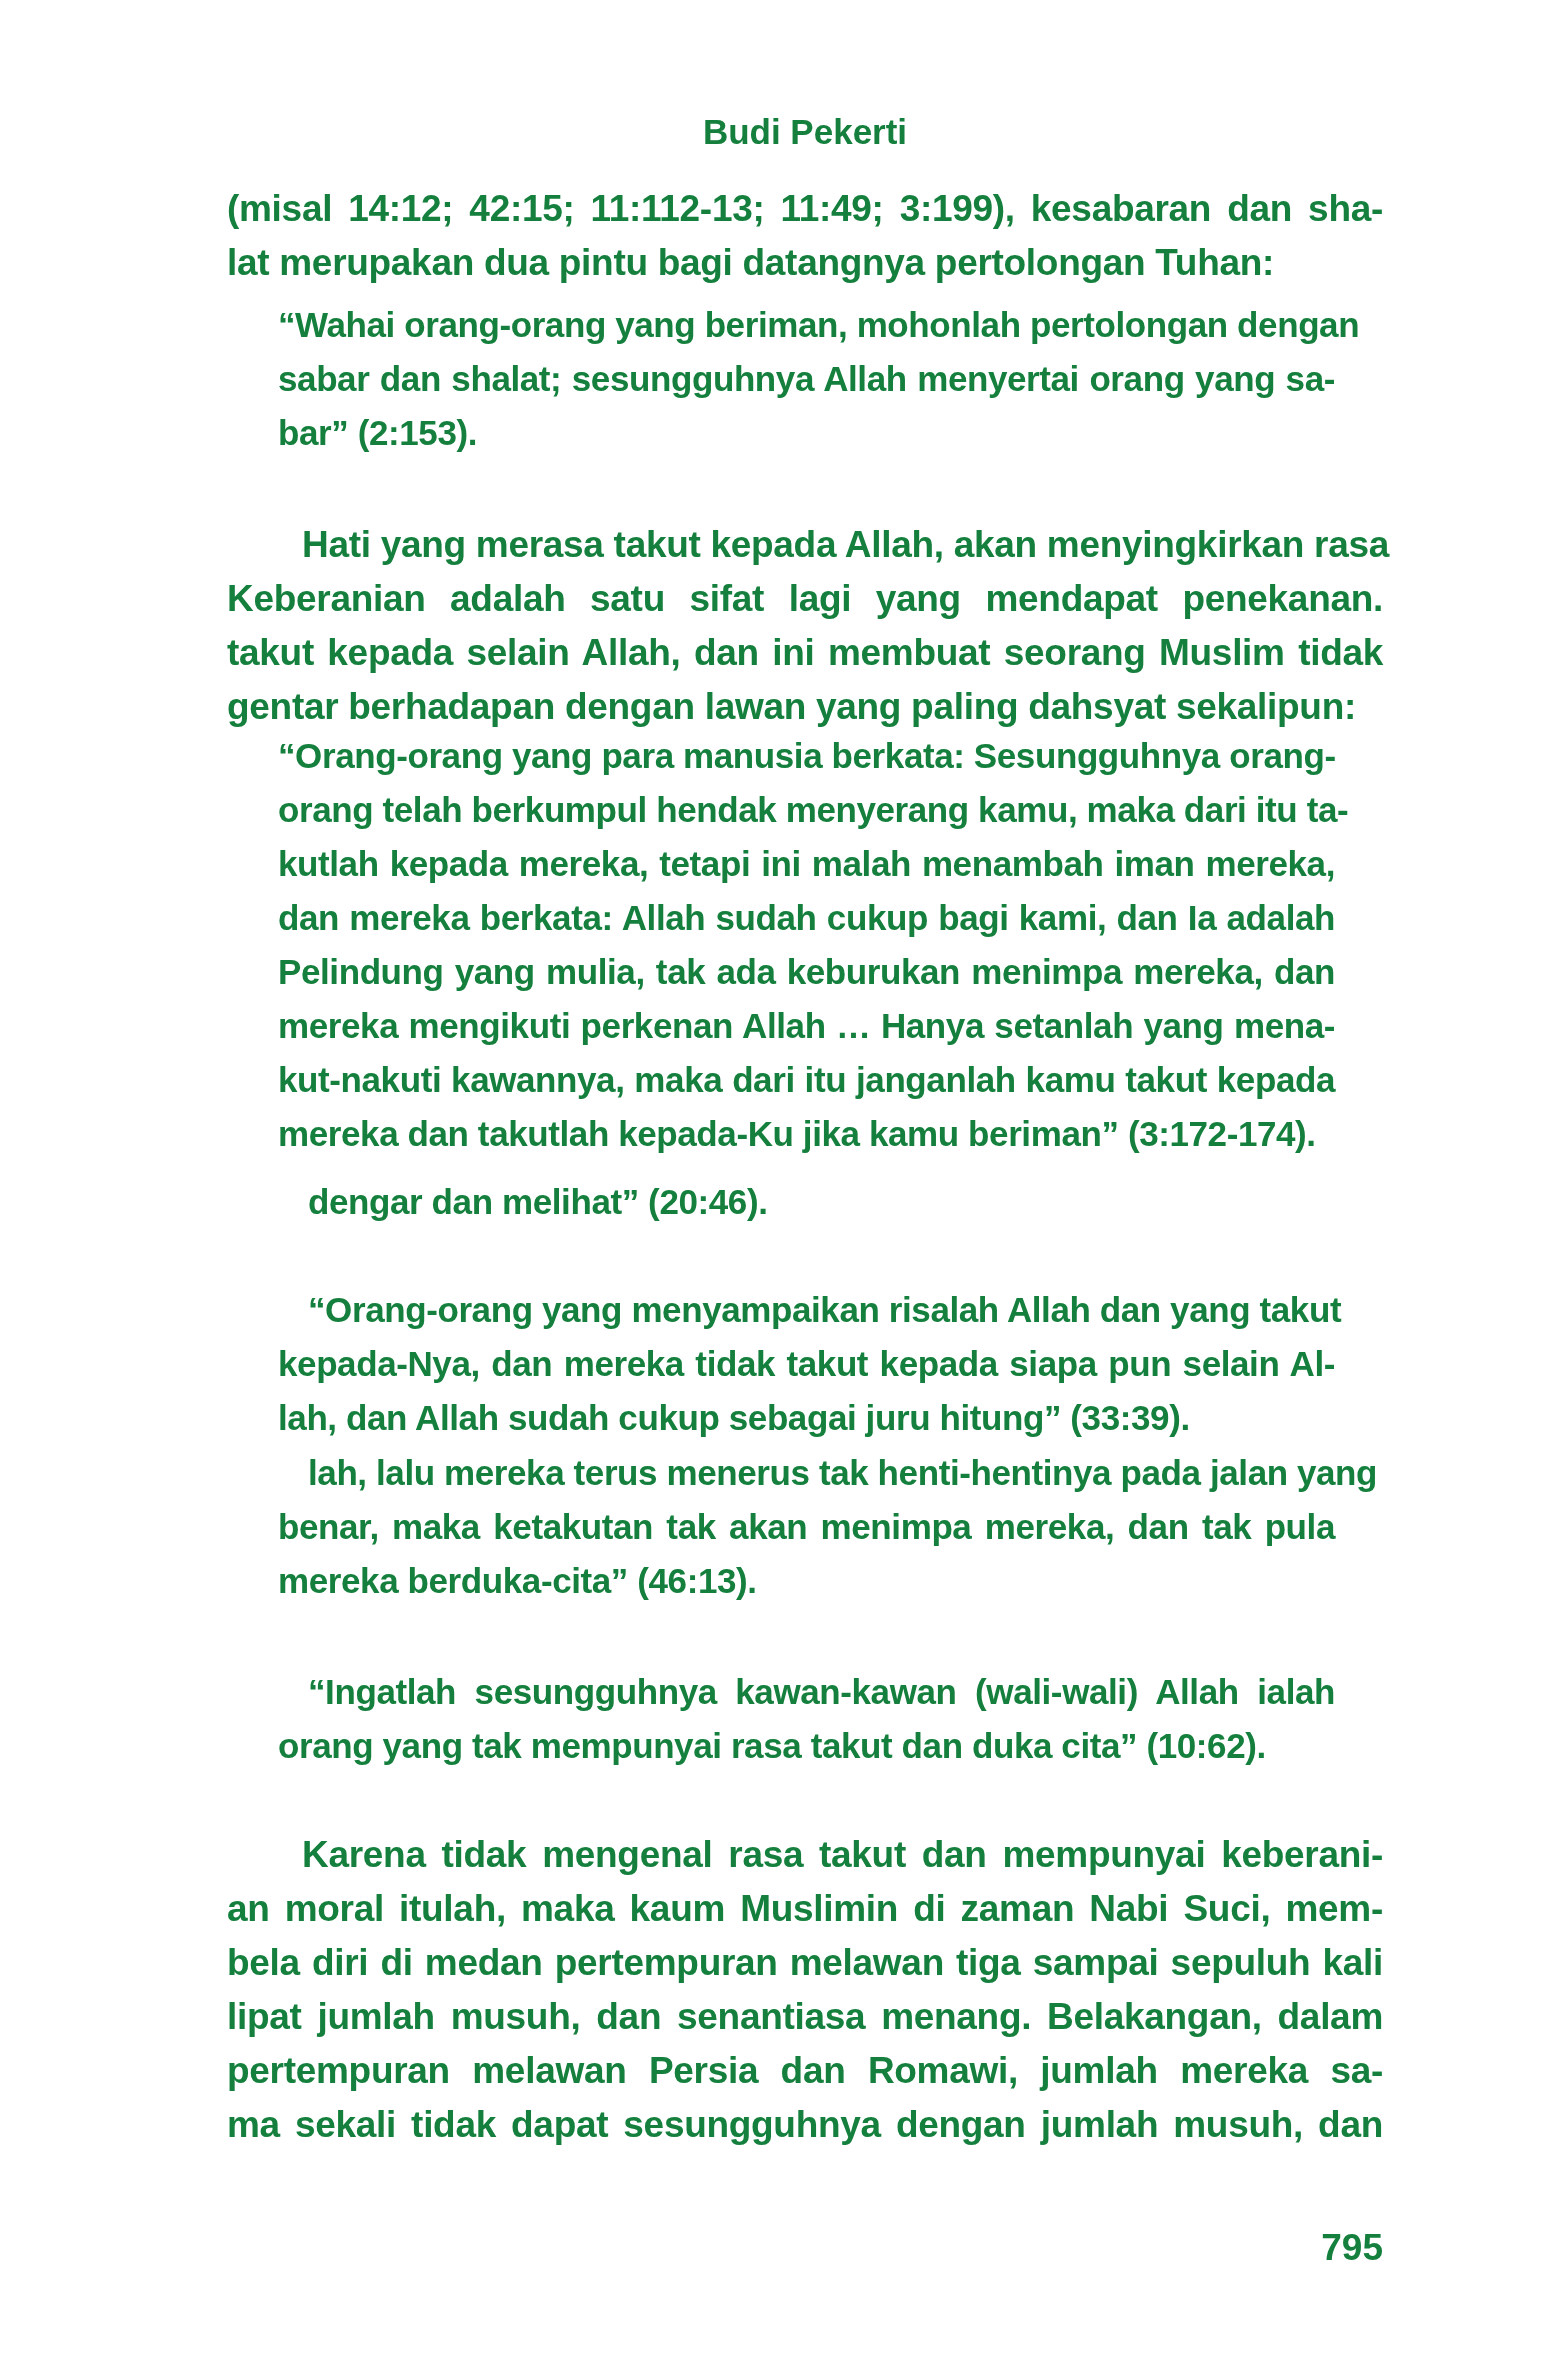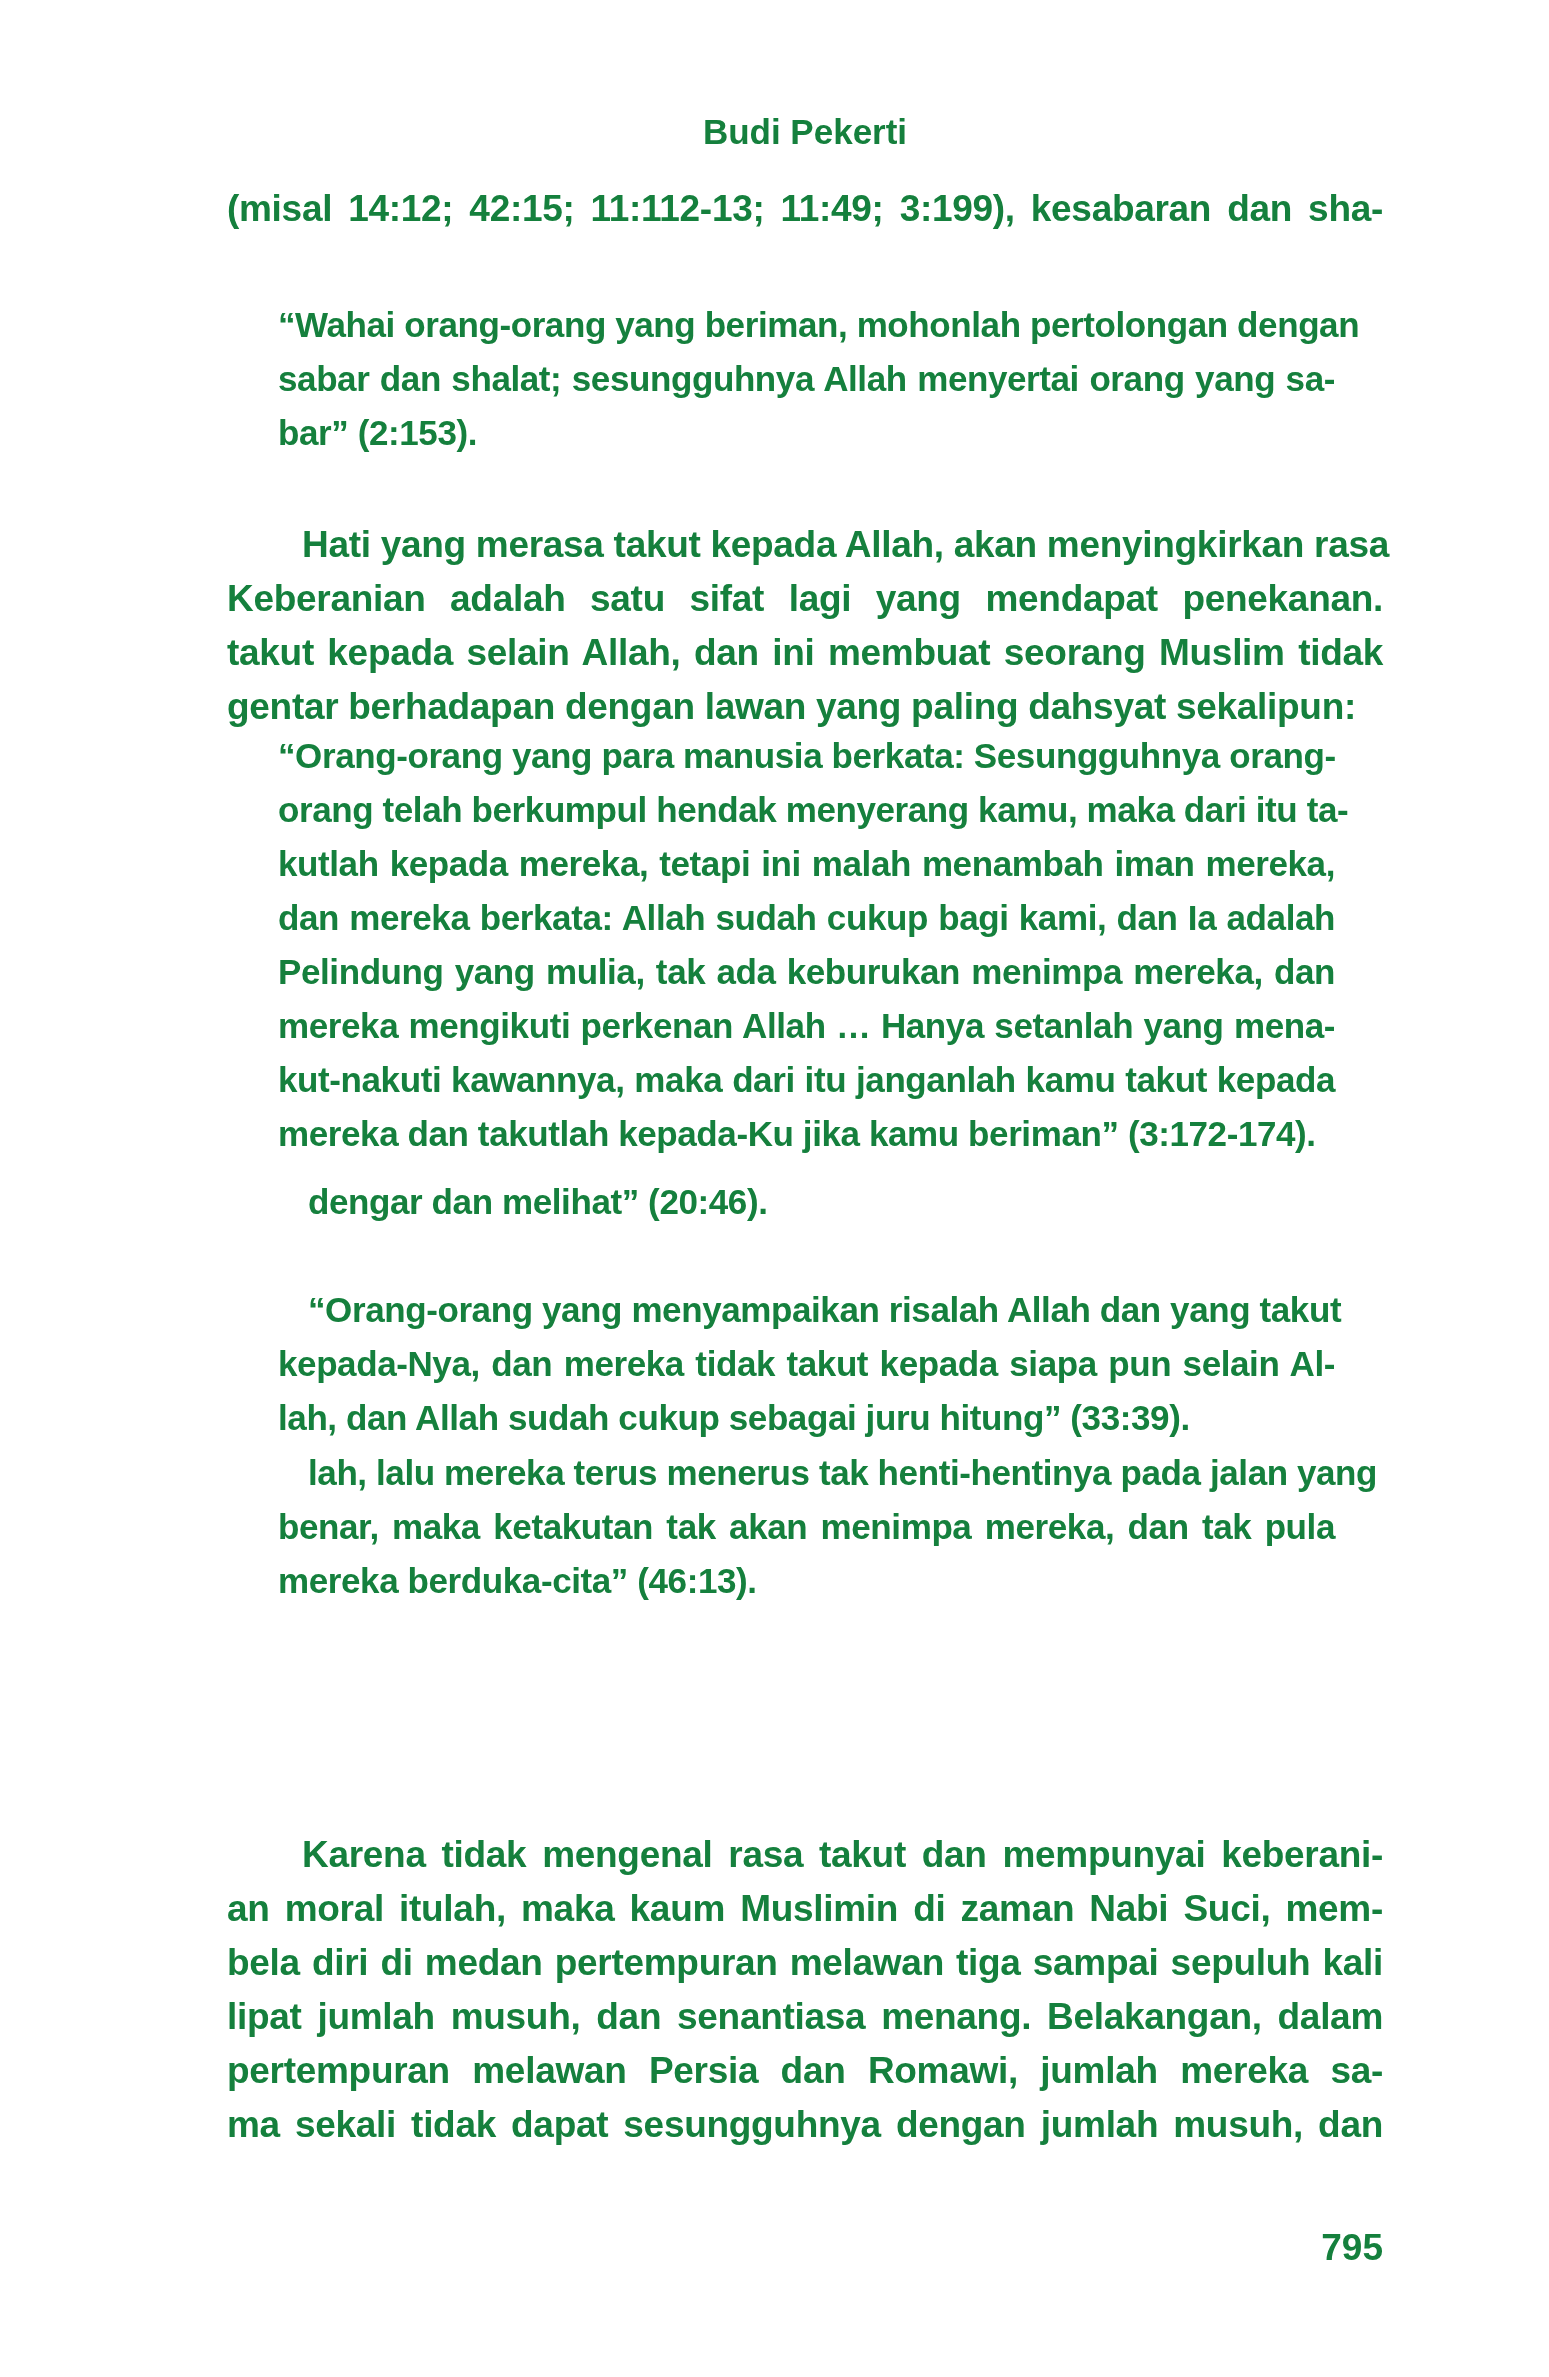--- a/index.html
+++ b/index.html
@@ -67,20 +67,21 @@
 </style>
 </head>
 <body>
 
 <div class="page">
 
   <div class="running-header">Budi Pekerti</div>
 
   <div id="para1" class="block paragraph">
       <div class="line">(misal 14:12; 42:15; 11:112-13; 11:49; 3:199), kesabaran dan sha-</div>
+      <div class="line last">lat merupakan dua pintu bagi datangnya pertolongan Tuhan:</div>
     </div>
 
   <div id="quote1" class="block blockquote">
       <div class="line">“Wahai orang-orang yang beriman, mohonlah pertolongan dengan</div>
       <div class="line">sabar dan shalat; sesungguhnya Allah menyertai orang yang sa-</div>
       <div class="line last">bar” (2:153).</div>
     </div>
 
   <div id="para2" class="block paragraph indent-first">
       <div class="line">Hati yang merasa takut kepada Allah, akan menyingkirkan rasa</div>
@@ -109,20 +110,24 @@
       <div class="line">kepada-Nya, dan mereka tidak takut kepada siapa pun selain Al-</div>
       <div class="line last">lah, dan Allah sudah cukup sebagai juru hitung” (33:39).</div>
     </div>
 
   <div id="quote5" class="block blockquote indent-first">
       <div class="line">lah, lalu mereka terus menerus tak henti-hentinya pada jalan yang</div>
       <div class="line">benar, maka ketakutan tak akan menimpa mereka, dan tak pula</div>
       <div class="line last">mereka berduka-cita” (46:13).</div>
     </div>
 
+  <div id="quote6" class="block blockquote indent-first">
+      <div class="line">“Ingatlah sesungguhnya kawan-kawan (wali-wali) Allah ialah</div>
+      <div class="line last">orang yang tak mempunyai rasa takut dan duka cita” (10:62).</div>
+    </div>
 
   <div id="para3" class="block paragraph indent-first">
       <div class="line">Karena tidak mengenal rasa takut dan mempunyai keberani-</div>
       <div class="line">an moral itulah, maka kaum Muslimin di zaman Nabi Suci, mem-</div>
       <div class="line">bela diri di medan pertempuran melawan tiga sampai sepuluh kali</div>
       <div class="line">lipat jumlah musuh, dan senantiasa menang. Belakangan, dalam</div>
       <div class="line">pertempuran melawan Persia dan Romawi, jumlah mereka sa-</div>
       <div class="line">ma sekali tidak dapat sesungguhnya dengan jumlah musuh, dan</div>
     </div>
 

